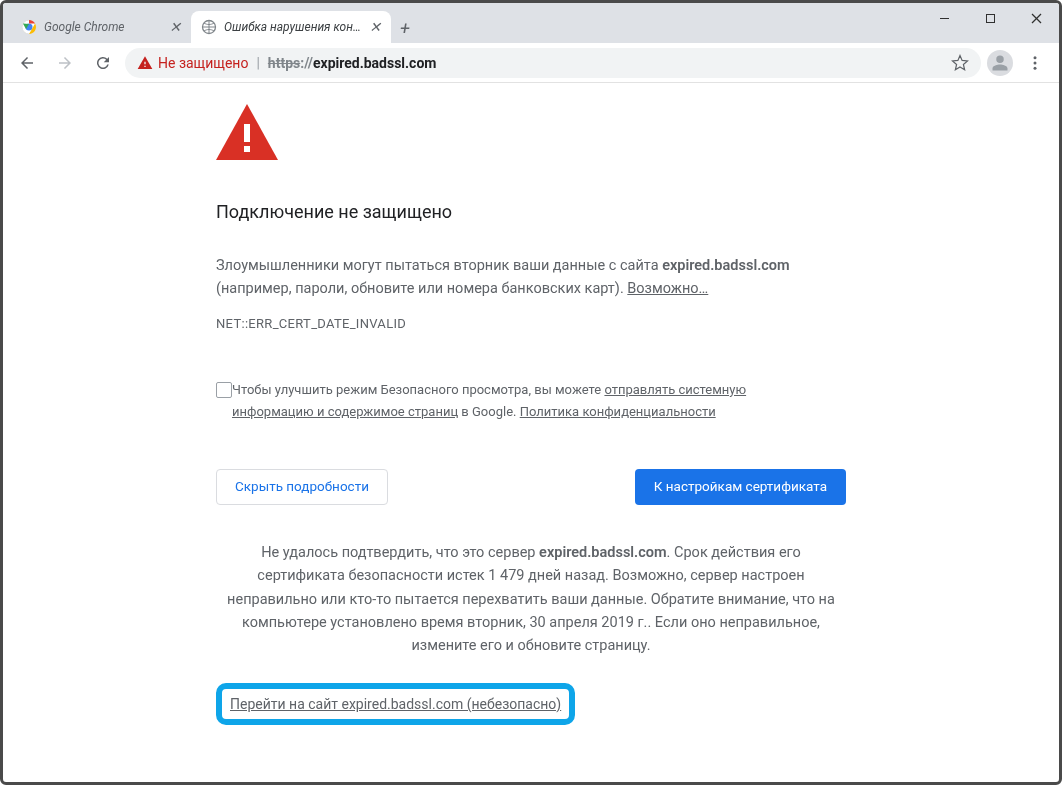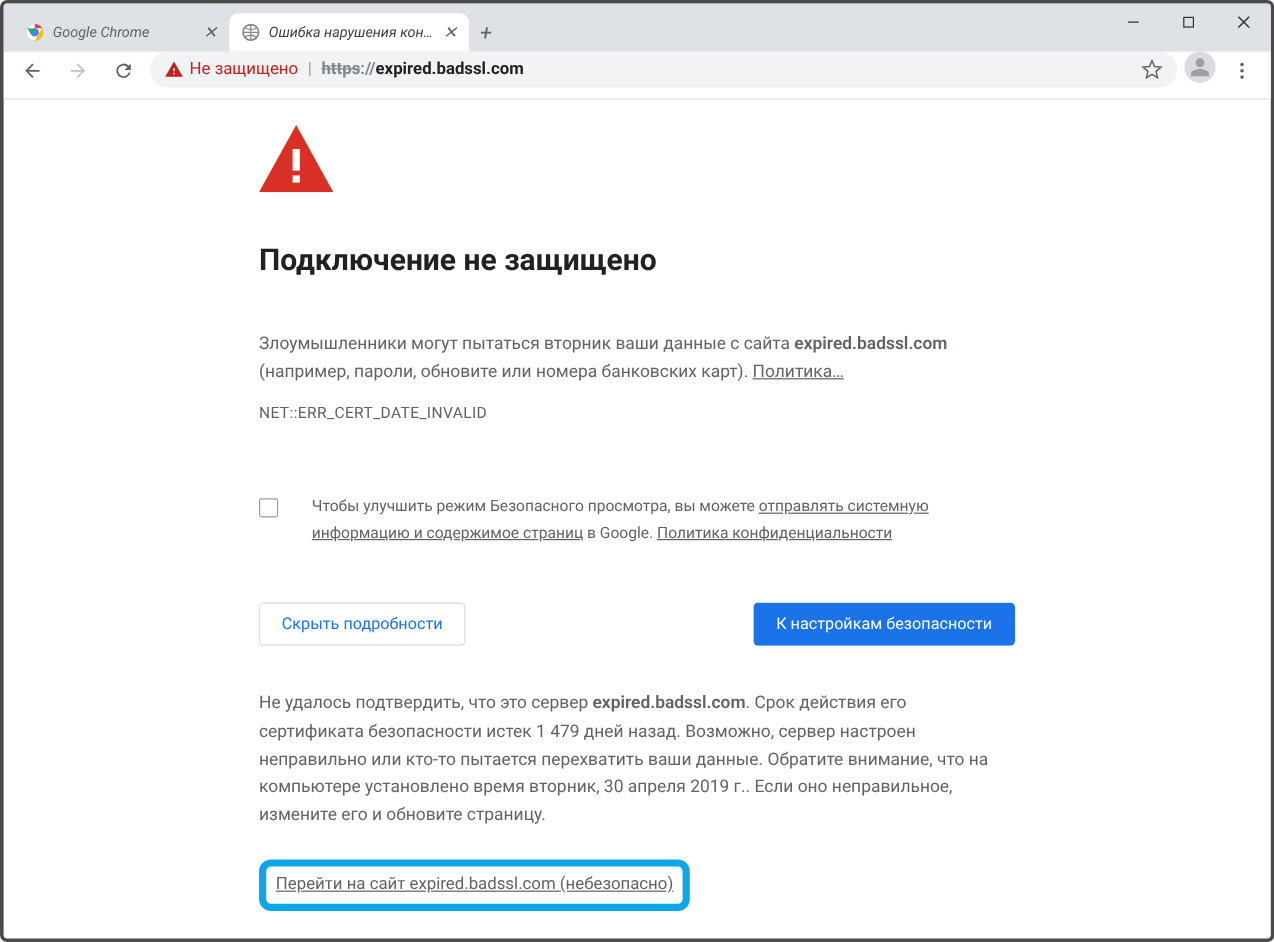--- a/index.html
+++ b/index.html
@@ -48,21 +48,21 @@
 .win-controls div {
   width: 46px; display: flex; align-items: center; justify-content: center;
   color: #303030; font-size: 13px; cursor: pointer;
 }
 
 .toolbar {
   height: 40px;
   background: #fff;
   border-bottom: 1px solid #e2e2e2;
   display: flex;
-  align-items: flex-start;
+  align-items: center;
   padding: 0 8px;
   gap: 6px;
 }
 .navbtn {
   width: 32px; height: 32px; border-radius: 50%;
   display: flex; align-items: center; justify-content: center;
   color: #5f6368; cursor: pointer;
 }
 .navbtn.disabled { color: #bdc1c6; cursor: default; }
 .addrbar {
@@ -94,49 +94,49 @@
   margin: 0 auto;
   padding: 0 0 60px 0;
   color: #5f6368;
   font-size: 14.5px;
   line-height: 1.6;
 }
 .tri-icon {
   width: 62px; height: 56px; margin-top: 20px;
 }
 .main-heading {
-  font-size: 25px;
-  font-weight: 700;
+  font-size: 18px;
+  font-weight: 400;
   color: #202124;
   margin-top: 38px;
-  margin-bottom: 37px;
+  margin-bottom: 27px;
 }
 .msg { margin-bottom: 14px; }
 .msg strong { color: #5f6368; font-weight: 600; }
 .underlink { text-decoration: underline; color: #5f6368; cursor: pointer; }
-.err-code { font-size: 13px; letter-spacing: 0.3px; margin-bottom: 56px; }
+.err-code { font-size: 13px; letter-spacing: 0.3px; margin-bottom: 44px; }
 .optin {
-  display: flex; align-items: flex-start; gap: 28px;
+  display: flex; align-items: flex-start; gap: 0;
   font-size: 13px; line-height: 1.7; margin-bottom: 46px;
   max-width: 560px;
 }
 .optin .ckbox {
   width: 16px; height: 16px; border: 1.5px solid #9aa0a6; border-radius: 2px;
   flex-shrink: 0; margin-top: 3px; cursor: pointer;
 }
 .btnrow { display: flex; justify-content: space-between; margin-bottom: 36px; }
 .btn {
   height: 36px; padding: 0 18px; border-radius: 4px;
   font-size: 13.5px; display: flex; align-items: center; cursor: pointer;
   border: 1px solid transparent;
   text-align: right;
 }
 .btn-secondary { background: #fff; border-color: #dadce0; color: #1a73e8; }
 .btn-primary { background: #1a73e8; color: #fff; }
-.explain { margin-bottom: 26px; }
+.explain { margin-bottom: 26px; text-align: center; }
 .explain strong { font-weight: 600; }
 .proceed-link {
   display: inline-block;
   text-decoration: underline;
   color: #5f6368;
   font-size: 14px;
   border: 6px solid #0ea5e9;
   border-radius: 10px;
   padding: 4px 8px;
   cursor: pointer;
@@ -242,35 +242,35 @@
   <div class="interstitial">
     <svg class="tri-icon" viewBox="0 0 62 56">
       <path d="M31 0 62 56H0z" fill="#d93025"></path>
       <rect x="28" y="20" width="6" height="18" fill="#fff"></rect>
       <rect x="28" y="42" width="6" height="6" fill="#fff"></rect>
     </svg>
 
     <h1 class="main-heading">Подключение не защищено</h1>
 
     <p class="msg">
-      <span>Злоумышленники могут пытаться вторник ваши данные с сайта </span><strong>expired.badssl.com</strong><span> (например, пароли, обновите или номера банковских карт). </span><span class="underlink">Политика…</span>
+      <span>Злоумышленники могут пытаться вторник ваши данные с сайта </span><strong>expired.badssl.com</strong><span> (например, пароли, обновите или номера банковских карт). </span><span class="underlink">Возможно…</span>
     </p>
 
     <p class="err-code">NET::ERR_CERT_DATE_INVALID</p>
 
     <div class="optin">
       <div class="ckbox"></div>
       <div>
         <span>Чтобы улучшить режим Безопасного просмотра, вы можете </span><span class="underlink">отправлять системную информацию и содержимое страниц</span><span> в Google. </span><span class="underlink">Политика конфиденциальности</span>
       </div>
     </div>
 
     <div class="btnrow">
       <div class="btn btn-secondary">Скрыть подробности</div>
-      <div class="btn btn-primary">К настройкам безопасности</div>
+      <div class="btn btn-primary">К настройкам сертификата</div>
     </div>
 
     <p class="explain">
       <span>Не удалось подтвердить, что это сервер </span><strong>expired.badssl.com</strong><span>. Срок действия его сертификата безопасности истек 1 479 дней назад. Возможно, сервер настроен неправильно или кто-то пытается перехватить ваши данные. Обратите внимание, что на компьютере установлено время вторник, 30 апреля 2019 г.. Если оно неправильное, измените его и обновите страницу.</span>
     </p>
 
     <span class="proceed-link">Перейти на сайт expired.badssl.com (небезопасно)</span>
   </div>
 </div>
 

